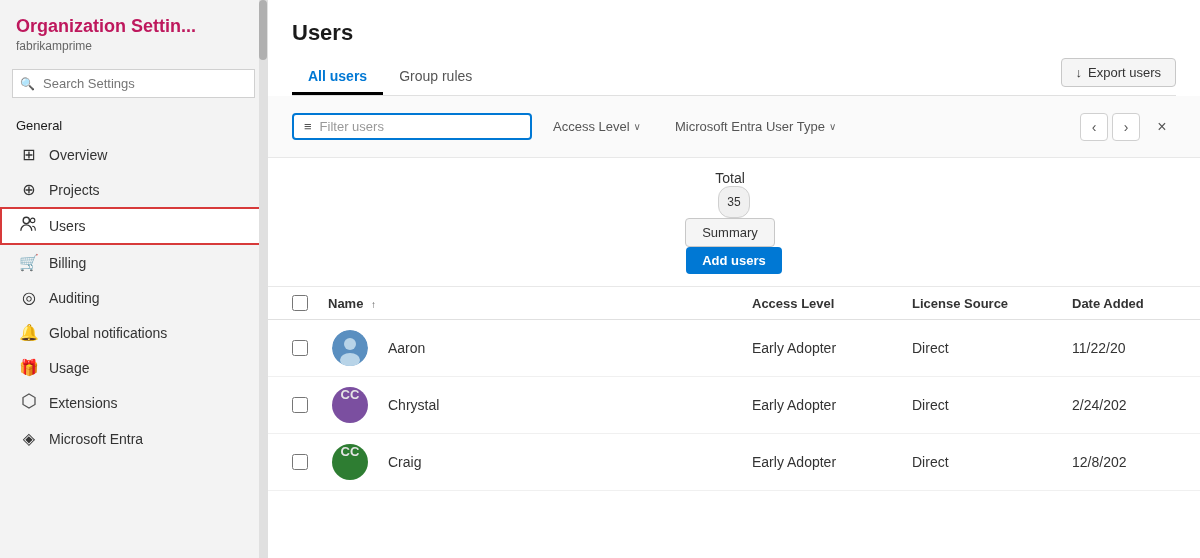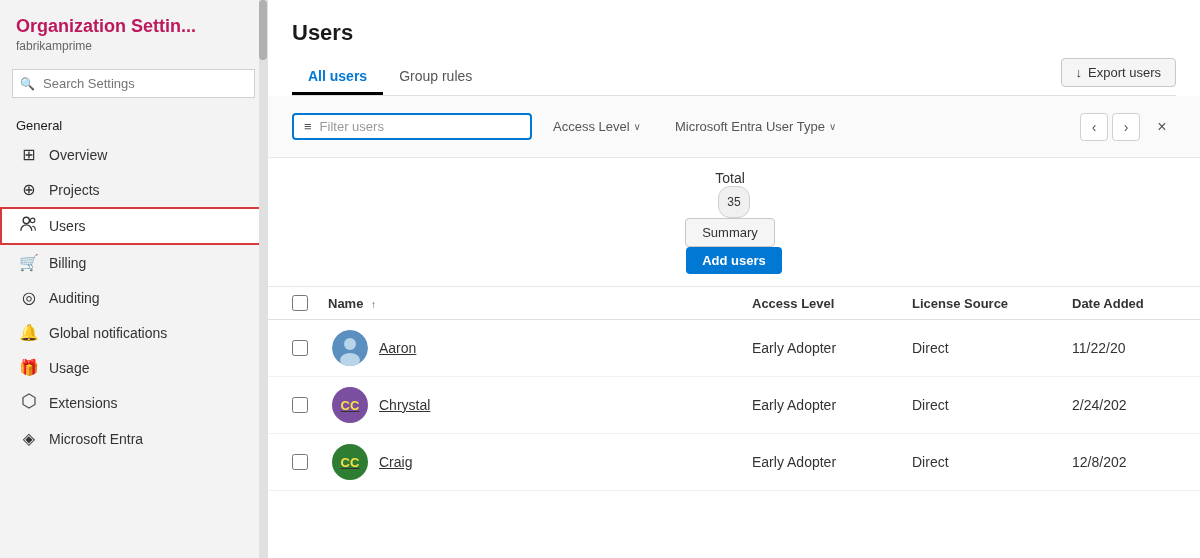--- a/index.html
+++ b/index.html
@@ -375,34 +375,32 @@
     }
 
     .users-table td:first-child {
       padding-left: 24px;
       width: 40px;
     }
 
     .user-row-name {
       display: flex;
       align-items: center;
-      gap: 11px;
-      text-decoration: underline;
+      gap: 20px;
     }
 
     .avatar {
       width: 36px;
       height: 36px;
       border-radius: 50%;
       display: flex;
-      align-items: center;
       justify-content: center;
       font-size: 13px;
       font-weight: 700;
-      color: #fde047;
+      color: #e5e5e5;
       flex-shrink: 0;
     }
 
     .avatar-img {
       width: 36px;
       height: 36px;
       border-radius: 50%;
       overflow: hidden;
       flex-shrink: 0;
     }

